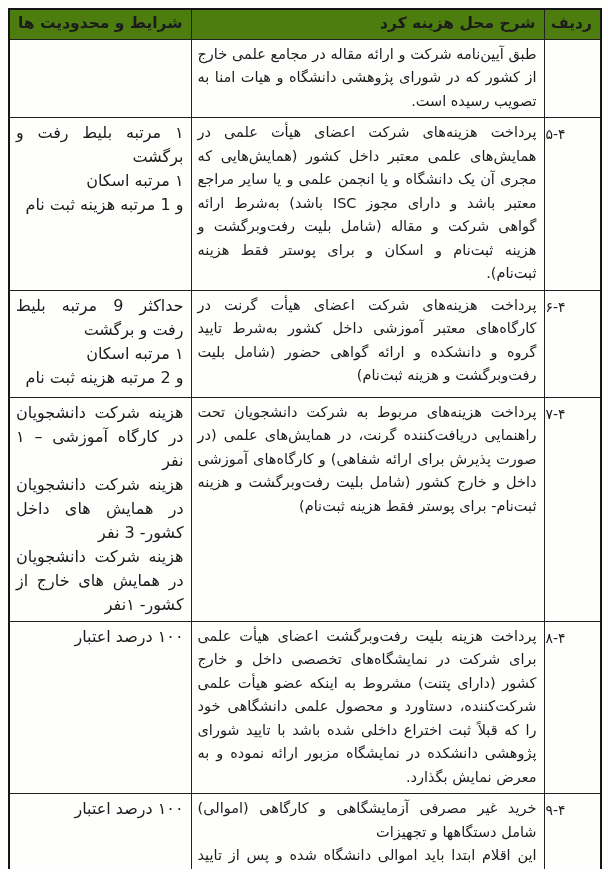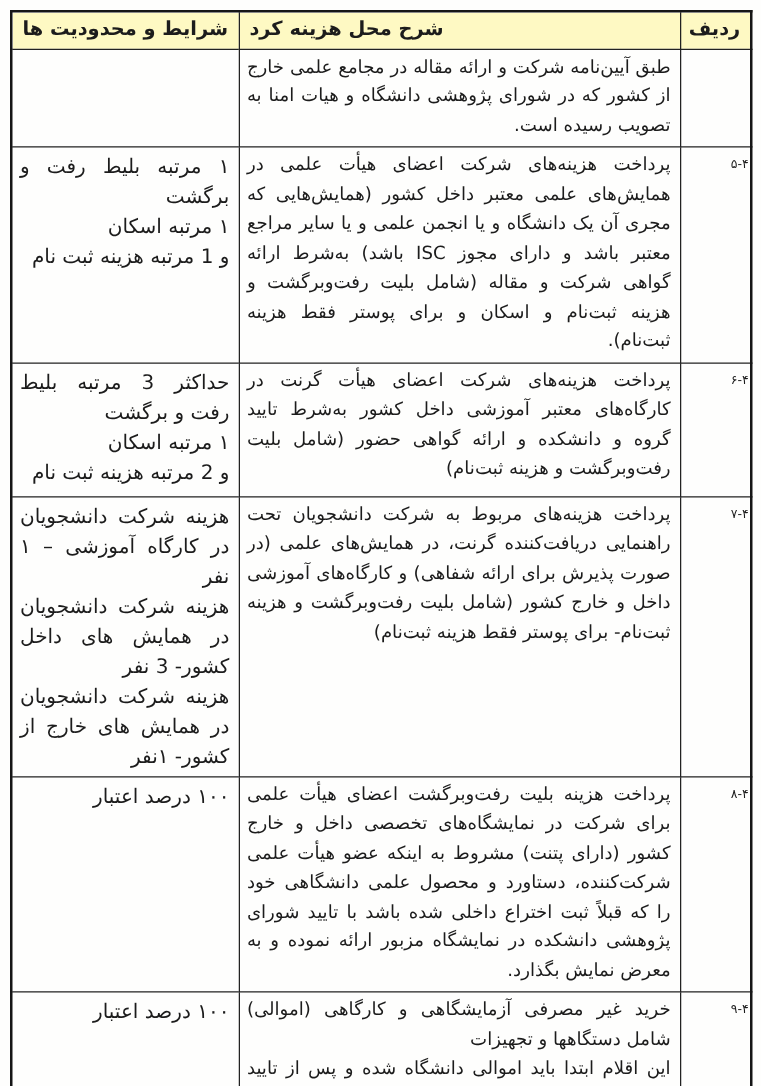--- a/index.html
+++ b/index.html
@@ -13,31 +13,31 @@
     position:absolute;left:8px;top:8px;width:592px;
     border-collapse:collapse;table-layout:fixed;direction:rtl;
     border:2px solid #161616;
   }
   .regs th,.regs td{
     border:1.4px solid #222222;
     vertical-align:top;
     overflow:hidden;
   }
   .regs thead th{
-    background:#fef9c3;
+    background:#4d7c0f;
     font-weight:bold;font-size:15.5px;
     padding:4px 8px 5px;
     white-space:nowrap;
   }
   th.h-rank{text-align:center;margin-top:10px;}
-  th.h-desc{text-align:left;}
+  th.h-desc{text-align:right;}
   th.h-cond{text-align:center;}
   td.rank{
-    text-align:right;direction:ltr;
-    font-size:10px;padding-top:8px;
+    text-align:left;direction:ltr;
+    font-size:14px;padding-top:8px;
     letter-spacing:.5px;
   }
   td.desc{
     font-size:14.5px;line-height:23.5px;
     padding:3px 7px 4px 6px;
     text-align:justify;text-justify:inter-word;
   }
   td.desc p{margin:0;}
   td.cond{
     font-size:16px;line-height:24px;
@@ -91,21 +91,21 @@
           <div class="cond-line">و 1 مرتبه هزینه ثبت نام</div>
         </td>
       </tr>
 
       <tr class="r-c">
         <td class="rank"><span>۶-۴</span></td>
         <td class="desc">
           <p>پرداخت هزینه‌های شرکت اعضای هیأت گرنت در کارگاه‌های معتبر آموزشی داخل کشور به‌شرط تایید گروه و دانشکده و ارائه گواهی حضور (شامل بلیت رفت‌وبرگشت و هزینه ثبت‌نام)</p>
         </td>
         <td class="cond">
-          <div class="cond-line">حداکثر 3 مرتبه بلیط رفت و برگشت</div>
+          <div class="cond-line">حداکثر 9 مرتبه بلیط رفت و برگشت</div>
           <div class="cond-line">۱ مرتبه اسکان</div>
           <div class="cond-line">و 2 مرتبه هزینه ثبت نام</div>
         </td>
       </tr>
 
       <tr class="r-d">
         <td class="rank"><span>۷-۴</span></td>
         <td class="desc">
           <p>پرداخت هزینه‌های مربوط به شرکت دانشجویان تحت راهنمایی دریافت‌کننده گرنت، در همایش‌های علمی (در صورت پذیرش برای ارائه شفاهی) و کارگاه‌های آموزشی داخل و خارج کشور (شامل بلیت رفت‌وبرگشت و هزینه ثبت‌نام- برای پوستر فقط هزینه ثبت‌نام)</p>
         </td>

